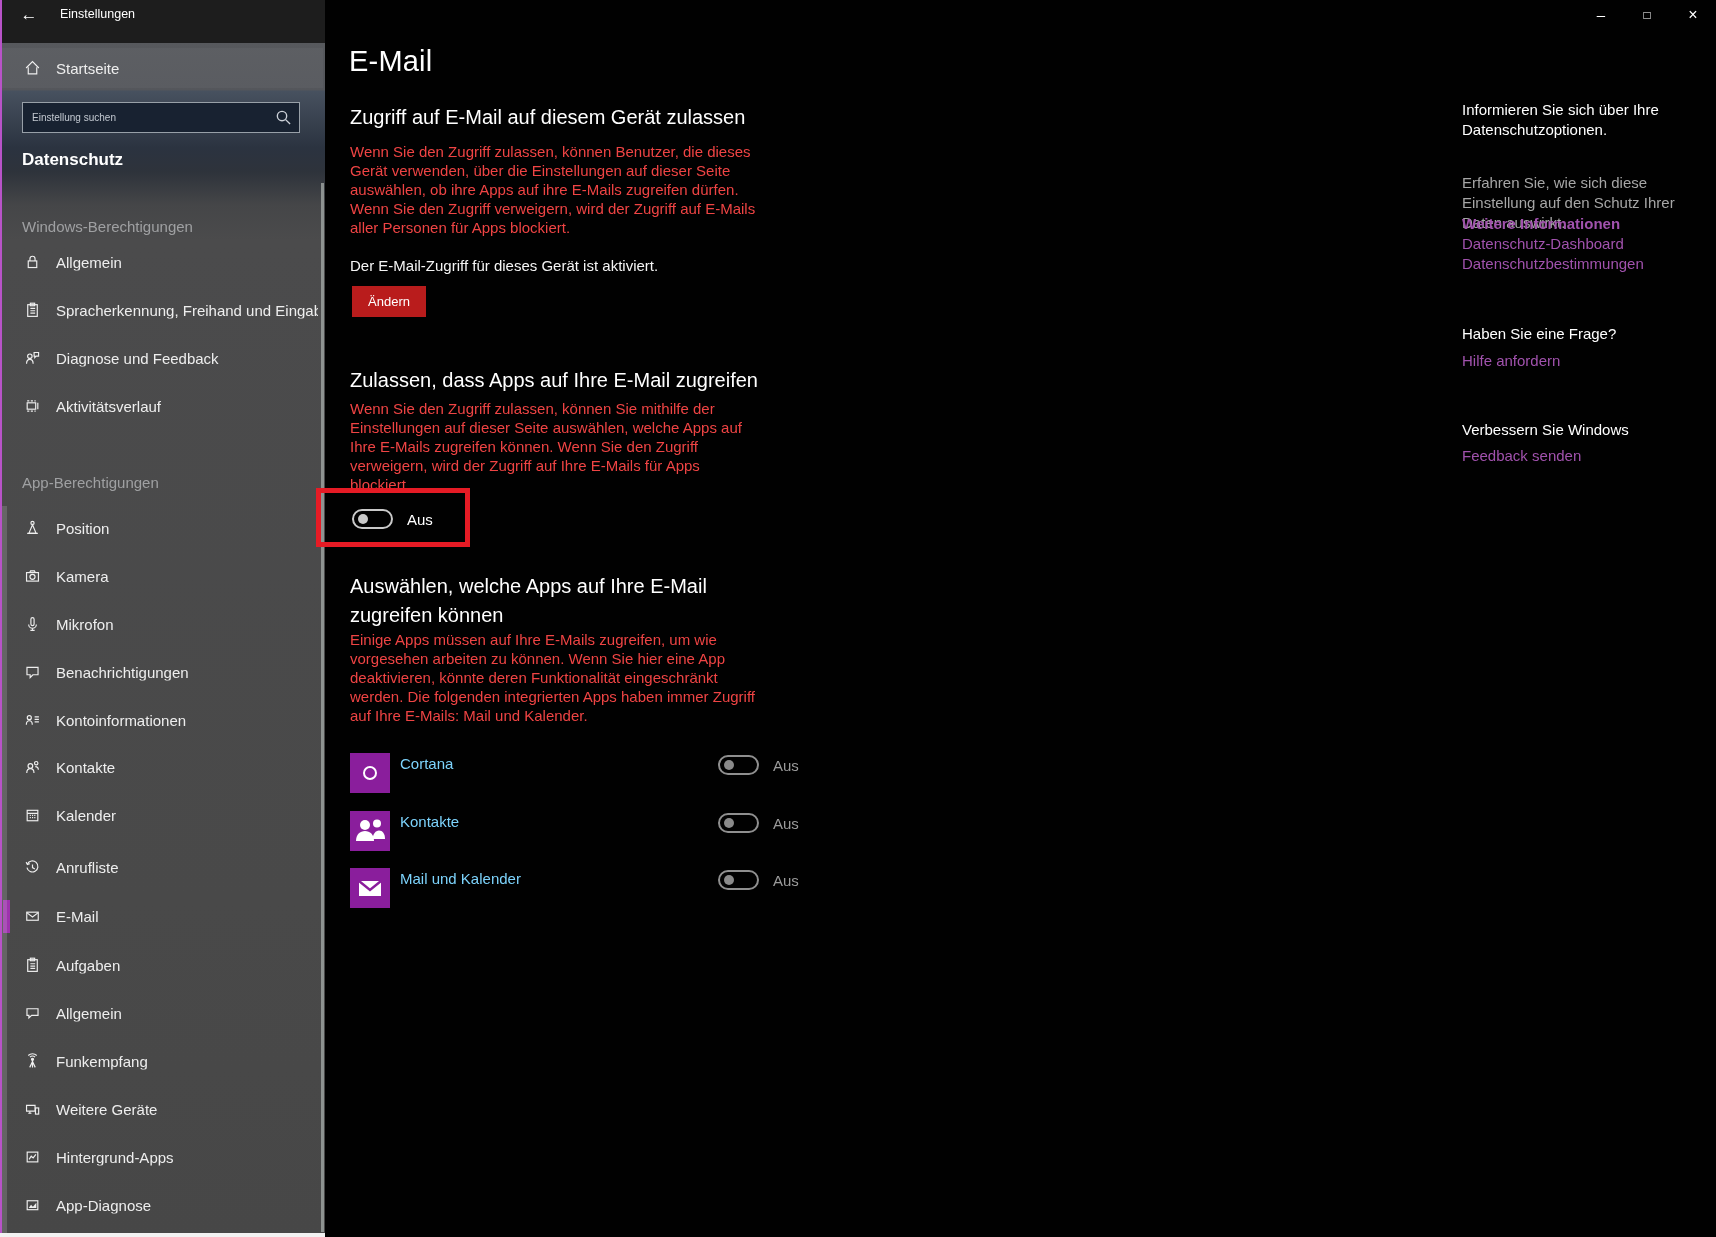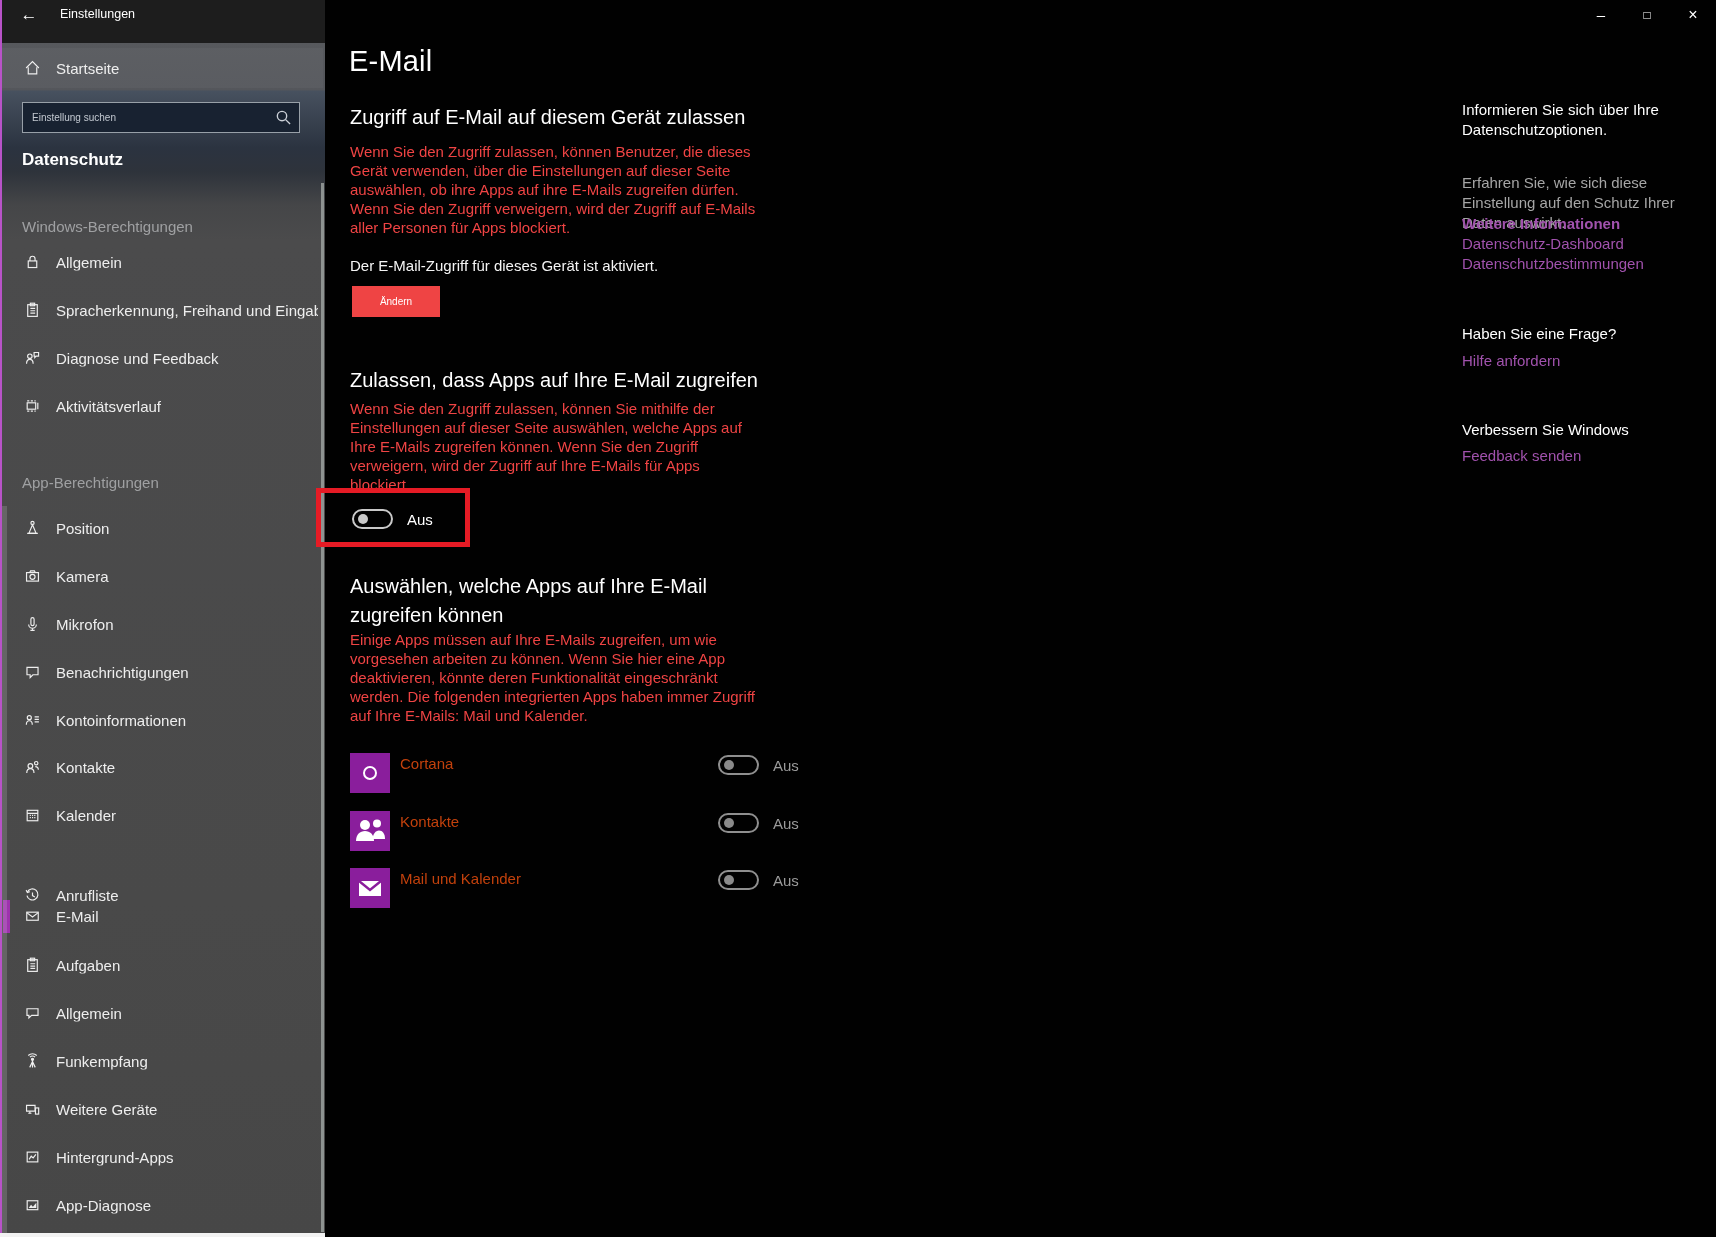--- a/index.html
+++ b/index.html
@@ -49,36 +49,36 @@
   .win-btn{width:46px;height:29px;display:flex;align-items:center;justify-content:center;color:#fff;cursor:default;}
   .wb-min{font-size:15px;}
   .wb-max{font-size:12px;}
   .wb-close{font-size:16px;}
 
   
   .page-title{position:absolute;left:349px;top:45px;font-size:29px;font-weight:300;color:#fff;letter-spacing:.2px;}
   .h2{position:absolute;left:350px;font-size:20px;font-weight:400;color:#fff;}
   .para{position:absolute;left:350px;font-size:15px;line-height:19px;color:#ef4444;}
   .status-line{position:absolute;left:350px;top:257px;font-size:15px;color:#f5f5f5;}
-  .btn{position:absolute;left:352px;top:286px;width:88px;height:31px;background:#ef4444;border:none;
-    color:#fff;font-size:10px;font-family:"Liberation Sans", sans-serif;cursor:default;}
+  .btn{position:absolute;left:352px;top:286px;width:74px;height:31px;background:#b91c1c;border:none;
+    color:#fff;font-size:13px;font-family:"Liberation Sans", sans-serif;cursor:default;}
 
   .toggle{position:relative;width:41px;height:20px;border:2px solid #c9c9c9;border-radius:11px;box-sizing:border-box;background:transparent;cursor:default;}
   .toggle .knob{position:absolute;left:4px;top:50%;transform:translateY(-50%);width:10px;height:10px;border-radius:50%;background:#c9c9c9;}
   .toggle.dim{border-color:#8f8f8f;}
   .toggle.dim .knob{background:#8a8a8a;}
 
   .main-toggle{position:absolute;left:352px;top:509px;}
   .main-toggle-label{position:absolute;left:407px;top:511px;font-size:15px;color:#ffffff;}
   .red-box{position:absolute;left:316px;top:488px;width:154px;height:59px;border:5px solid #e61b25;box-sizing:border-box;z-index:35;}
 
   .app-row{position:absolute;left:350px;width:445px;height:40px;}
   .app-tile{position:absolute;left:0;top:0;width:40px;height:40px;background:#8a1e9c;}
   .app-tile svg{position:absolute;left:0;top:0;}
-  .app-name{position:absolute;left:50px;top:2px;font-size:15px;color:#c2410c;white-space:nowrap;}
+  .app-name{position:absolute;left:50px;top:2px;font-size:15px;color:#7dd3fc;white-space:nowrap;}
   .app-toggle{position:absolute;left:368px;top:2px;}
   .app-state{position:absolute;left:423px;top:4px;font-size:15px;color:#9b9b9b;}
 
   
   .rr{position:absolute;left:1462px;width:252px;font-size:15px;}
   .rr-head{color:#ffffff;line-height:20px;}
   .rr-body{color:#a6a6a6;line-height:20px;}
   .rr-link{color:#a152ad;line-height:20px;cursor:default;white-space:nowrap;}
 
   svg{display:block;}
@@ -238,21 +238,21 @@
       <svg width="17" height="17" viewBox="0 0 16 16" fill="none" stroke="#eee" stroke-width="1.1">
         <rect x="3" y="3.6" width="10" height="9.8"></rect>
           <line x1="3" y1="6.4" x2="13" y2="6.4"></line>
         <line x1="5.4" y1="8.4" x2="10.8" y2="8.4" stroke-dasharray="1.1 1"></line>
           <line x1="5.4" y1="10.4" x2="10.8" y2="10.4" stroke-dasharray="1.1 1"></line>
       </svg>
     </span>
     <span class="slabel">Kalender</span>
   </div>
 
-  <div class="srow" style="top:878px;">
+  <div class="srow" style="top:850px;">
     <span class="sicon">
       <svg width="17" height="17" viewBox="0 0 16 16" fill="none" stroke="#eee" stroke-width="1.1">
         <path d="M3.2 5.2 a5.2 5.2 0 1 1 -0.4 3.4"></path>
           <path d="M2 3.4 L3.2 5.6 L5.4 4.8"></path>
           <path d="M8 5.6 V8.6 L10.2 9.8"></path>
       </svg>
     </span>
     <span class="slabel">Anrufliste</span>
   </div>
 

